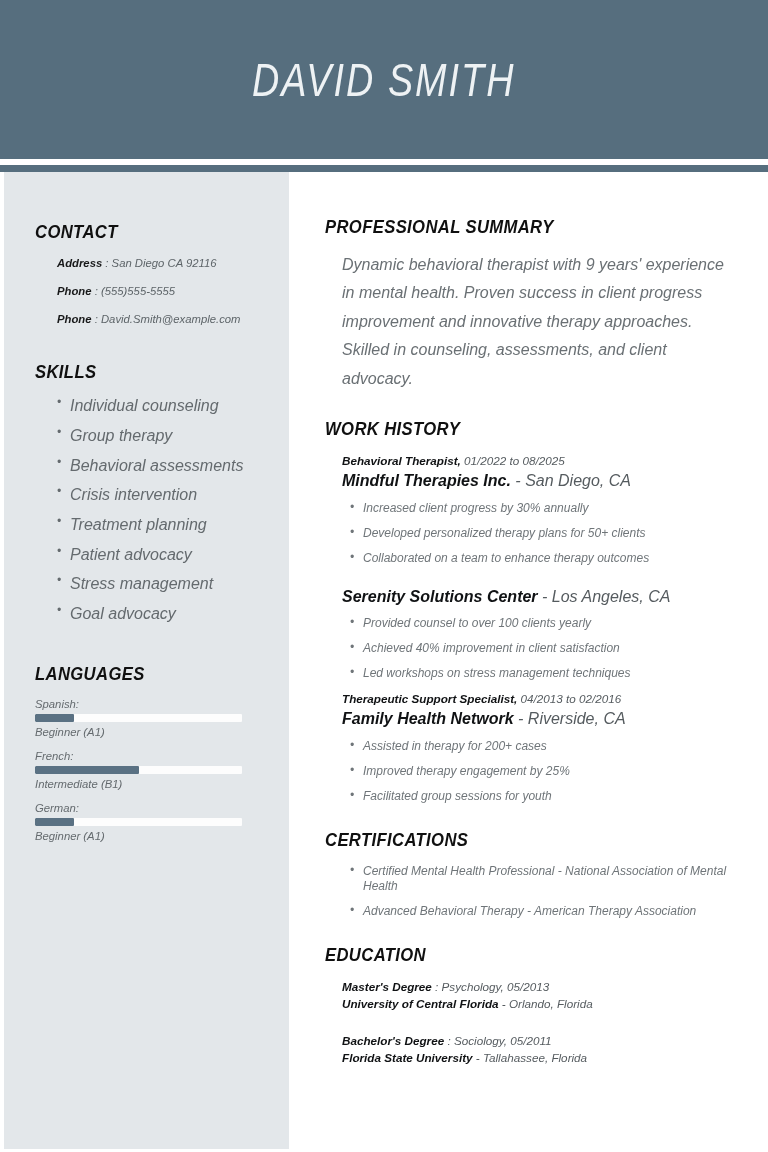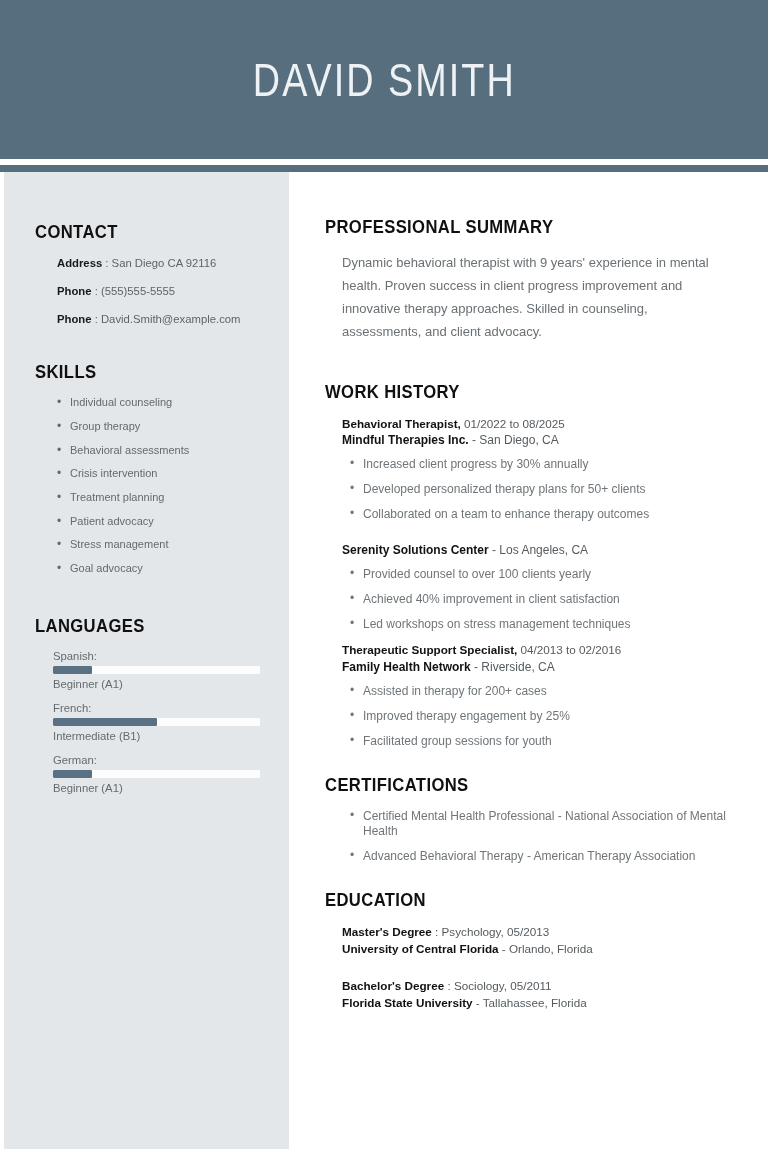--- a/index.html
+++ b/index.html
@@ -11,20 +11,21 @@
     font-family: "Liberation Sans", sans-serif;
     -webkit-font-smoothing: antialiased;
   }
 
   #resume-page {
     position: relative;
     width: 768px;
     height: 1152px;
     background: #ffffff;
     overflow: hidden;
+    font-style: italic;
   }
 
   
   #header-band {
     position: absolute;
     left: 0; top: 0;
     width: 768px;
     height: 159px;
     background: #566e7e;
     display: flex;
@@ -99,37 +100,37 @@
     font-size: 11.3px;
     color: #5d6468;
     margin: 0 0 14px 22px;
     line-height: 1.25;
   }
   .contact-line b { color: #18191a; font-weight: bold; }
 
   
   #skills-list { list-style: none; margin: 0 0 0 22px; }
   #skills-list li {
-    font-size: 11px;
+    font-size: 16px;
     color: #646a6e;
     margin-bottom: 10.5px;
     position: relative;
     padding-left: 13px;
     line-height: 1.2;
   }
   #skills-list li::before {
     content: "\2022";
     position: absolute;
     left: 0; top: -1px;
     font-size: 12px;
     color: #646a6e;
   }
 
   
-  #languages-list { margin-left: 18px; }
+  #languages-list { }
   .lang-item { margin-bottom: 12px; }
   .lang-name {
     font-size: 11.3px;
     color: #646a6e;
     margin-bottom: 4px;
   }
   .lang-track {
     width: 207px;
     height: 8px;
     background: #fdfdfd;
@@ -142,36 +143,36 @@
     background: #5a7183;
     border-radius: 1px;
   }
   .lang-level {
     font-size: 11.3px;
     color: #646a6e;
   }
 
   
   #summary-text {
-    font-size: 13px;
+    font-size: 16px;
     line-height: 1.78;
     color: #6a7074;
-    margin: 0 0 16px 17px;
+    margin: 0 0 4px 17px;
     max-width: 392px;
   }
 
   .job-block { margin: 0 0 0 17px; }
   .job-title-line {
     font-size: 11.7px;
     color: #555b5f;
     line-height: 1.42;
   }
   .job-title-line b { color: #101214; font-weight: bold; }
   .job-org-line {
-    font-size: 12px;
+    font-size: 16px;
     color: #555b5f;
     line-height: 1.42;
     margin-bottom: 8px;
   }
   .job-org-line b { color: #101214; font-weight: bold; }
 
   ul.bullets { list-style: none; margin: 0 0 0 8px; }
   ul.bullets li {
     font-size: 12px;
     color: #6f7579;

